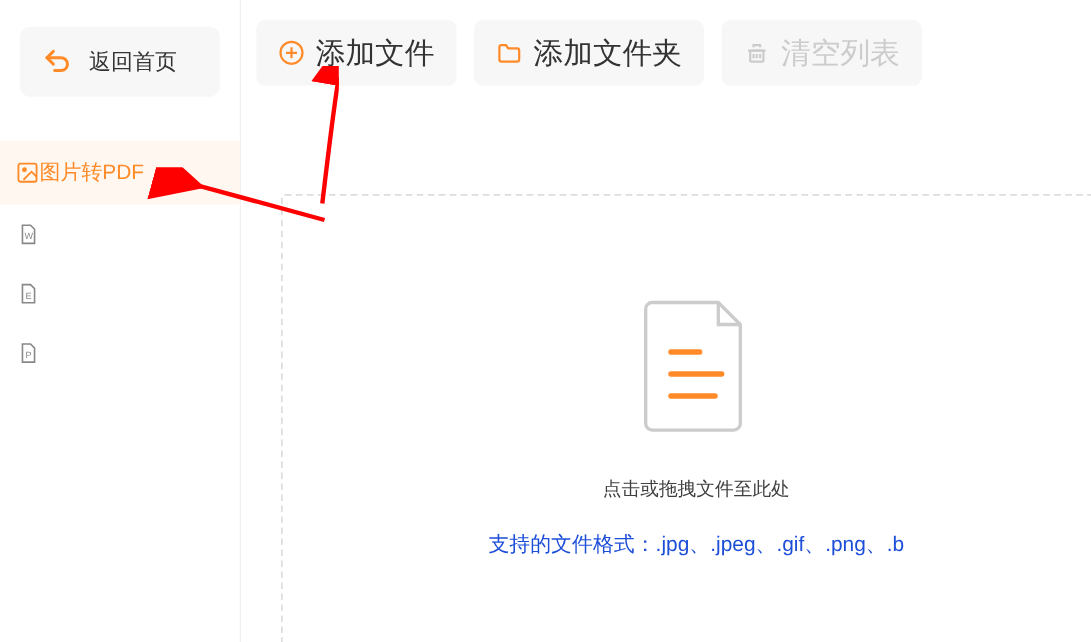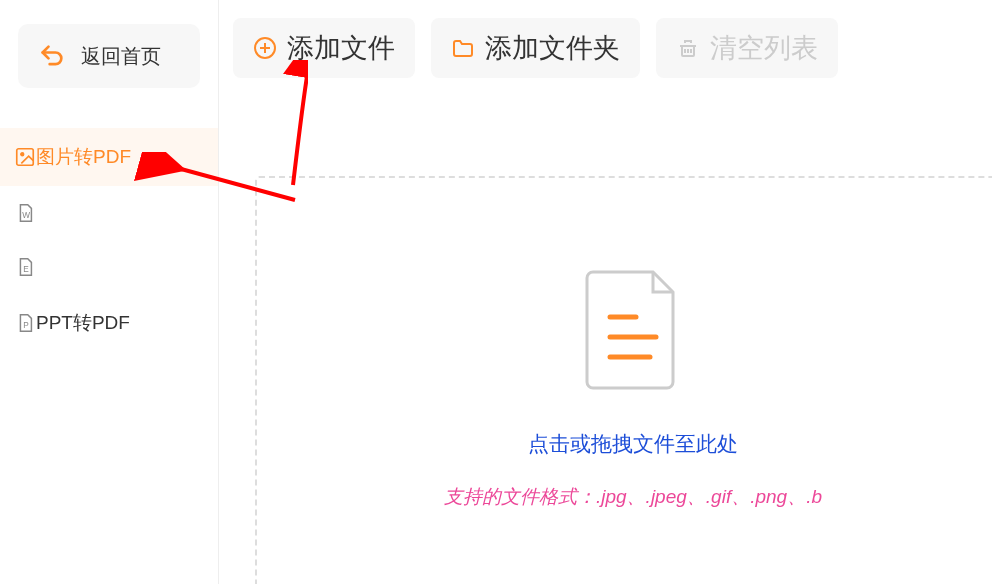--- a/index.html
+++ b/index.html
@@ -83,22 +83,22 @@
       width: 756px;
       height: 420px;
       display: flex;
       flex-direction: column;
       align-items: center;
       justify-content: center;
       gap: 8px;
       cursor: pointer;
     }
     .file-illus { width: 110px; height: 130px; margin-bottom: 30px; }
-    .drop-text1 { font-size: 21px; color: #1d4ed8; margin-bottom: 18px; text-align: center; }
-    .drop-text2 { font-size: 19px; color: #ec4899; font-style: italic; }
+    .drop-text1 { font-size: 17px; color: #404040; margin-bottom: 18px; text-align: center; }
+    .drop-text2 { font-size: 19px; color: #1d4ed8; }
     .arrow {
       position: absolute;
       pointer-events: none;
     }
     .arrow1 { left: 128px; top: 60px; width: 180px; height: 130px; }
     .arrow2 { left: 130px; top: 152px; width: 170px; height: 60px; }
   </style>
 </head>
 <body>
 
@@ -132,21 +132,20 @@
         <path d="M7 3h8l4 4v14H7z"></path>
         <text x="10" y="17" font-size="9" fill="#888" stroke="none">E</text>
       </svg>
   </div>
 
   <div class="nav-item">
     <svg viewBox="0 0 24 24" fill="none" stroke="#888" stroke-width="1.6">
         <path d="M7 3h8l4 4v14H7z"></path>
         <text x="10" y="17" font-size="9" fill="#888" stroke="none">P</text>
       </svg>
-    <span>PPT转PDF</span>
   </div>
 </div>
 
 <div class="main">
   <div class="toolbar">
     <div class="tool-btn">
       <svg viewBox="0 0 24 24" fill="none" stroke="#ff8a27" stroke-width="2">
           <circle cx="12" cy="12" r="10"></circle>
           <line x1="12" y1="7" x2="12" y2="17"></line>
           <line x1="7" y1="12" x2="17" y2="12"></line>

